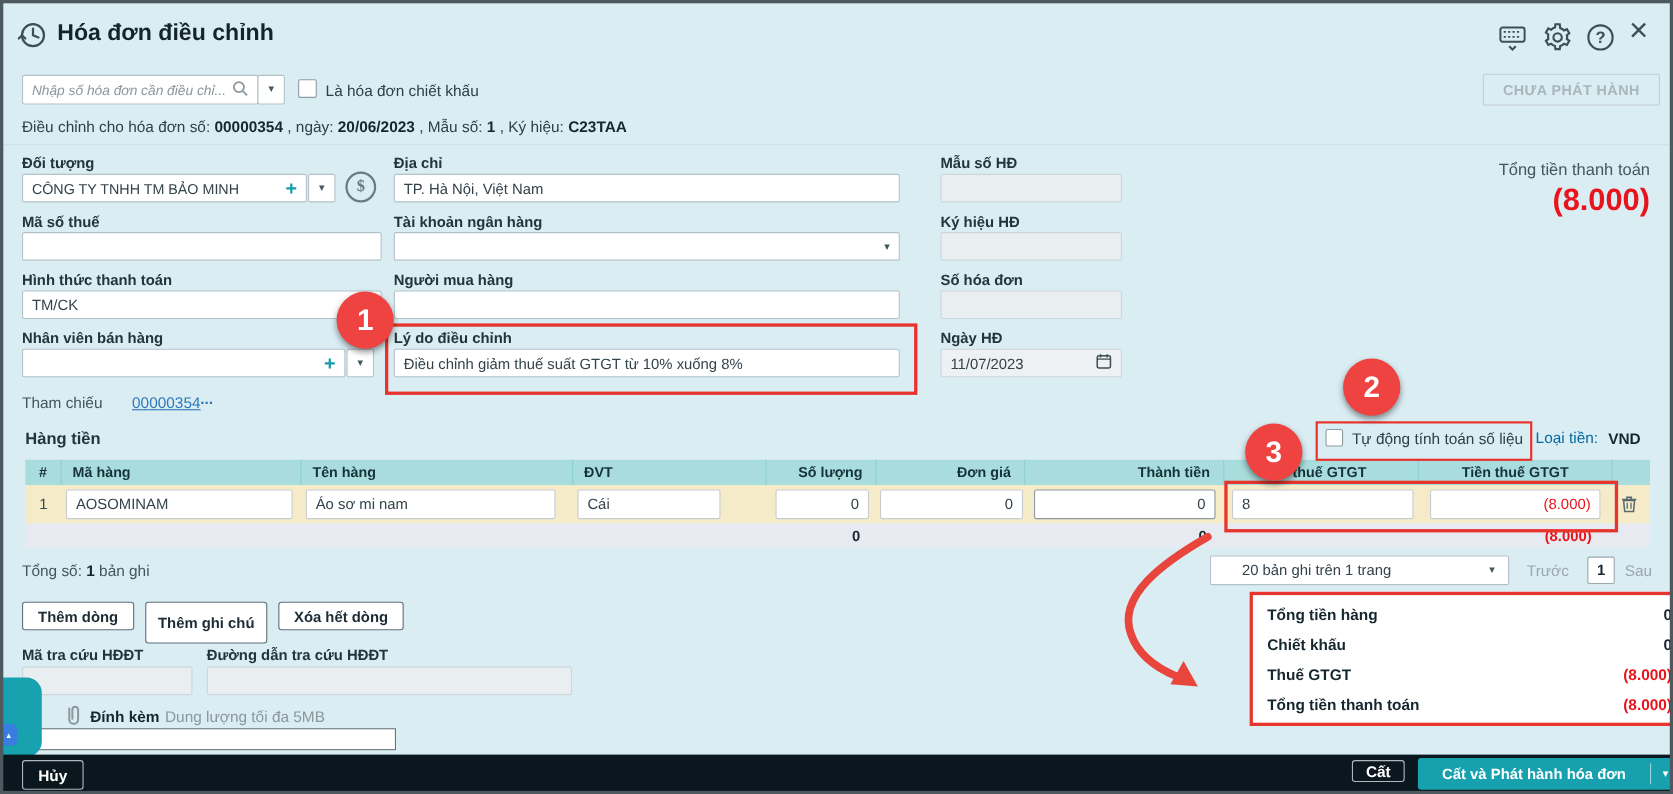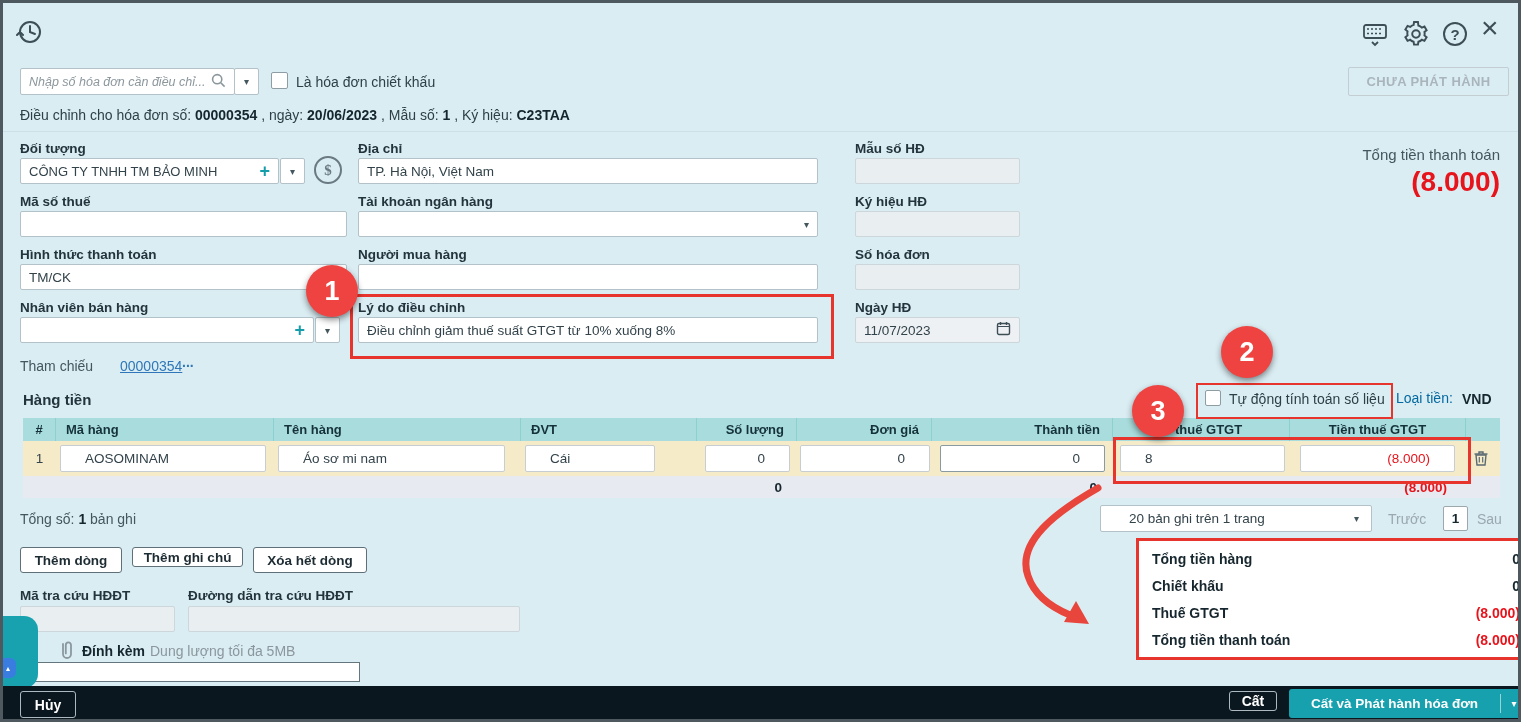--- a/index.html
+++ b/index.html
@@ -19,38 +19,39 @@
        font-weight:bold;font-size:13.5px;color:#1d2b33;box-sizing:border-box;}
   .chk{position:absolute;width:17px;height:17px;background:#fff;border:1px solid #8e9ca3;border-radius:2px;box-sizing:border-box;}
   .txt{position:absolute;font-size:14px;color:#2e3f47;white-space:nowrap;}
   .red{color:#e8141c !important;}
   .ann-box{position:absolute;border:3px solid #e7342c;pointer-events:none;z-index:40;}
   .ann-circle{position:absolute;width:52px;height:52px;border-radius:50%;background:#ee4341;color:#fff;font-weight:bold;font-size:27px;
        display:flex;align-items:center;justify-content:center;box-shadow:0 3px 6px rgba(0,0,0,.45);z-index:41;}
   .thead-cell{position:absolute;top:0;height:23px;display:flex;align-items:center;font-weight:bold;font-size:13px;color:#15323a;
        box-sizing:border-box;border-right:1px solid #8ed0d0;}
   .cell-inp{position:absolute;top:4px;height:27px;background:#fff;border:1px solid #c6ced3;border-radius:2px;display:flex;align-items:center;
-       font-size:13.5px;color:#33434b;padding:0 24px;box-sizing:border-box;}
+       font-size:13.5px;color:#33434b;padding:0 8px;box-sizing:border-box;}
   .icon-svg{display:block;}
   .sum-row{display:flex;justify-content:space-between;align-items:center;padding:0 13px;}
   .sum-row .l{font-weight:bold;font-size:14px;color:#16262e;}
   .sum-row .v{font-weight:bold;font-size:14px;color:#16262e;}
 </style>
 </head>
 <body>
 
 <div class="app">
 
   <span class="abs" style="left:16px;top:18px;">
     <svg class="icon-svg" width="28" height="28" viewBox="0 0 28 28">
       <circle cx="14" cy="14" r="10" fill="none" stroke="#3e4e56" stroke-width="2"></circle>
       <polyline points="14,8 14,14 19,16" fill="none" stroke="#3e4e56" stroke-width="2" stroke-linecap="round"></polyline>
       <path d="M4,14 l-3,3 M4,14 l3,3" stroke="#3e4e56" stroke-width="2" fill="none" stroke-linecap="round"></path>
     </svg>
   </span>
+  <div class="abs" style="left:52px;top:18px;font-size:21px;font-weight:bold;color:#15242c;">Hóa đơn điều chỉnh</div>
 
   <span class="abs" style="left:1362px;top:23px;">
     <svg class="icon-svg" width="26" height="24" viewBox="0 0 26 24">
       <rect x="2" y="2" width="22" height="13" rx="2" fill="none" stroke="#3e4e56" stroke-width="1.8"></rect>
       <line x1="5" y1="6" x2="21" y2="6" stroke="#3e4e56" stroke-width="1.6" stroke-dasharray="2 2"></line>
       <line x1="5" y1="10.5" x2="21" y2="10.5" stroke="#3e4e56" stroke-width="1.6" stroke-dasharray="2 2"></line>
       <path d="M10,19 l3,3 l3,-3" fill="none" stroke="#3e4e56" stroke-width="1.8"></path>
     </svg>
   </span>
   <span class="abs" style="left:1403px;top:21px;">
@@ -235,21 +236,21 @@
   </div>
   <div class="inp" style="left:1100px;top:505px;width:272px;height:27px;padding:0 12px 0 28px;">
     <span>20 bản ghi trên 1 trang</span>
       <span class="caret">▾</span>
   </div>
   <div class="txt" style="left:1388px;top:511px;color:#9ba8ae;">Trước</div>
   <div class="abs" style="left:1443px;top:506px;width:25px;height:25px;border:1px solid #9ba8ae;border-radius:2px;display:flex;align-items:center;justify-content:center;font-weight:bold;font-size:13.5px;color:#16262e;background:#fff;">1</div>
   <div class="txt" style="left:1477px;top:511px;color:#9ba8ae;">Sau</div>
 
   <div class="btn" style="left:20px;top:547px;width:102px;height:26px;">Thêm dòng</div>
-  <div class="btn" style="left:132px;top:547px;width:111px;height:20px;">Thêm ghi chú</div>
+  <div class="btn" style="left:132px;top:547px;width:111px;height:38px;">Thêm ghi chú</div>
   <div class="btn" style="left:253px;top:547px;width:114px;height:26px;">Xóa hết dòng</div>
 
   <div class="lbl" style="left:20px;top:588px;">Mã tra cứu HĐĐT</div>
   <div class="lbl" style="left:188px;top:588px;">Đường dẫn tra cứu HĐĐT</div>
   <div class="inp dis" style="left:20px;top:606px;width:155px;"></div>
   <div class="inp dis" style="left:188px;top:606px;width:332px;"></div>
 
   <span class="abs" style="left:57px;top:640px;">
     <svg width="19" height="20" viewBox="0 0 19 20">
         <path d="M6,4 v10 a4,4 0 0 0 8,0 V5 a2.6,2.6 0 0 0 -5.2,0 v8.4" fill="none" stroke="#8b979d" stroke-width="1.8" stroke-linecap="round"></path>

